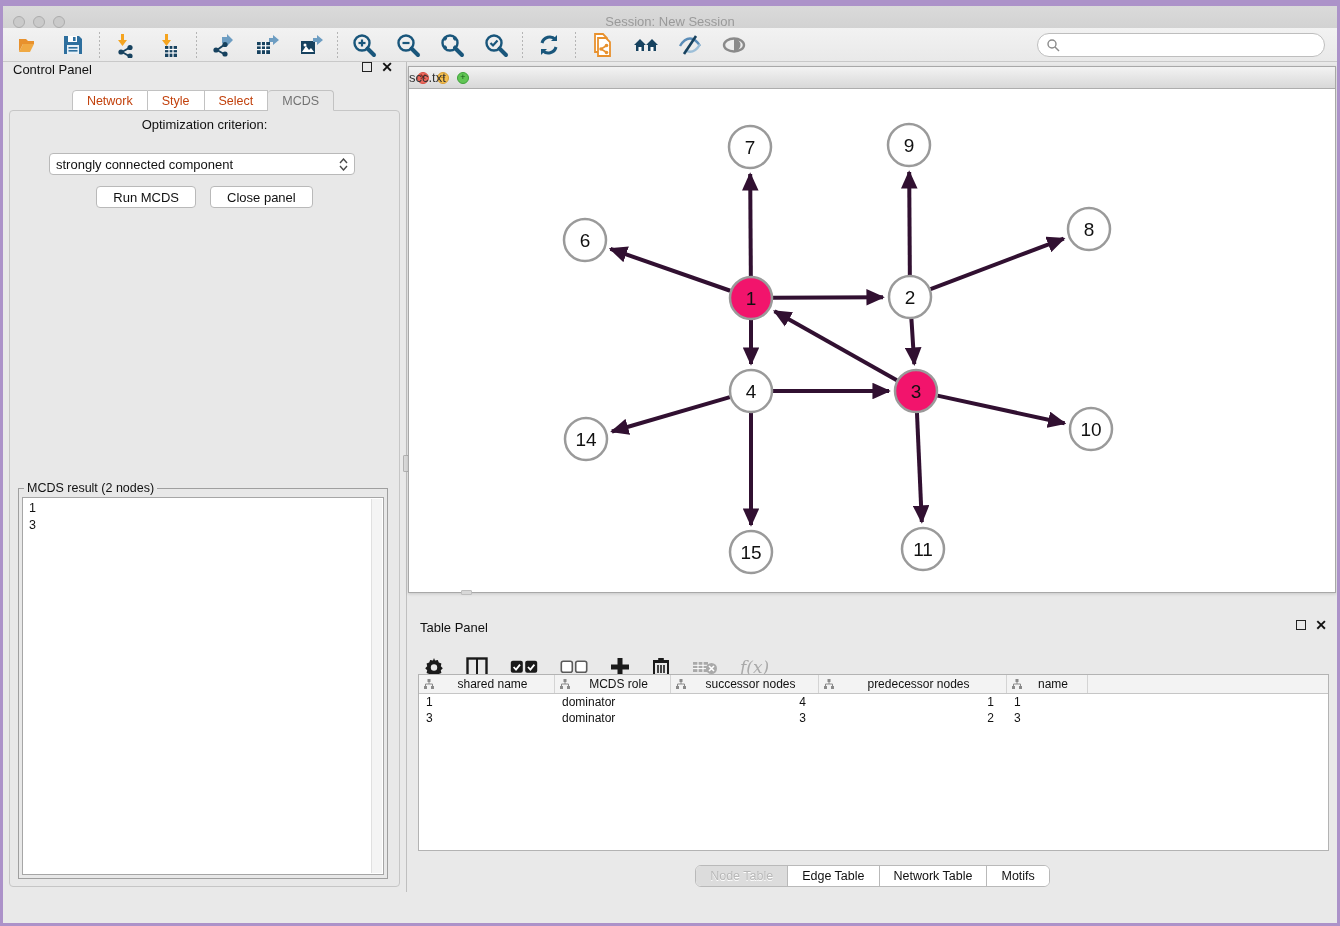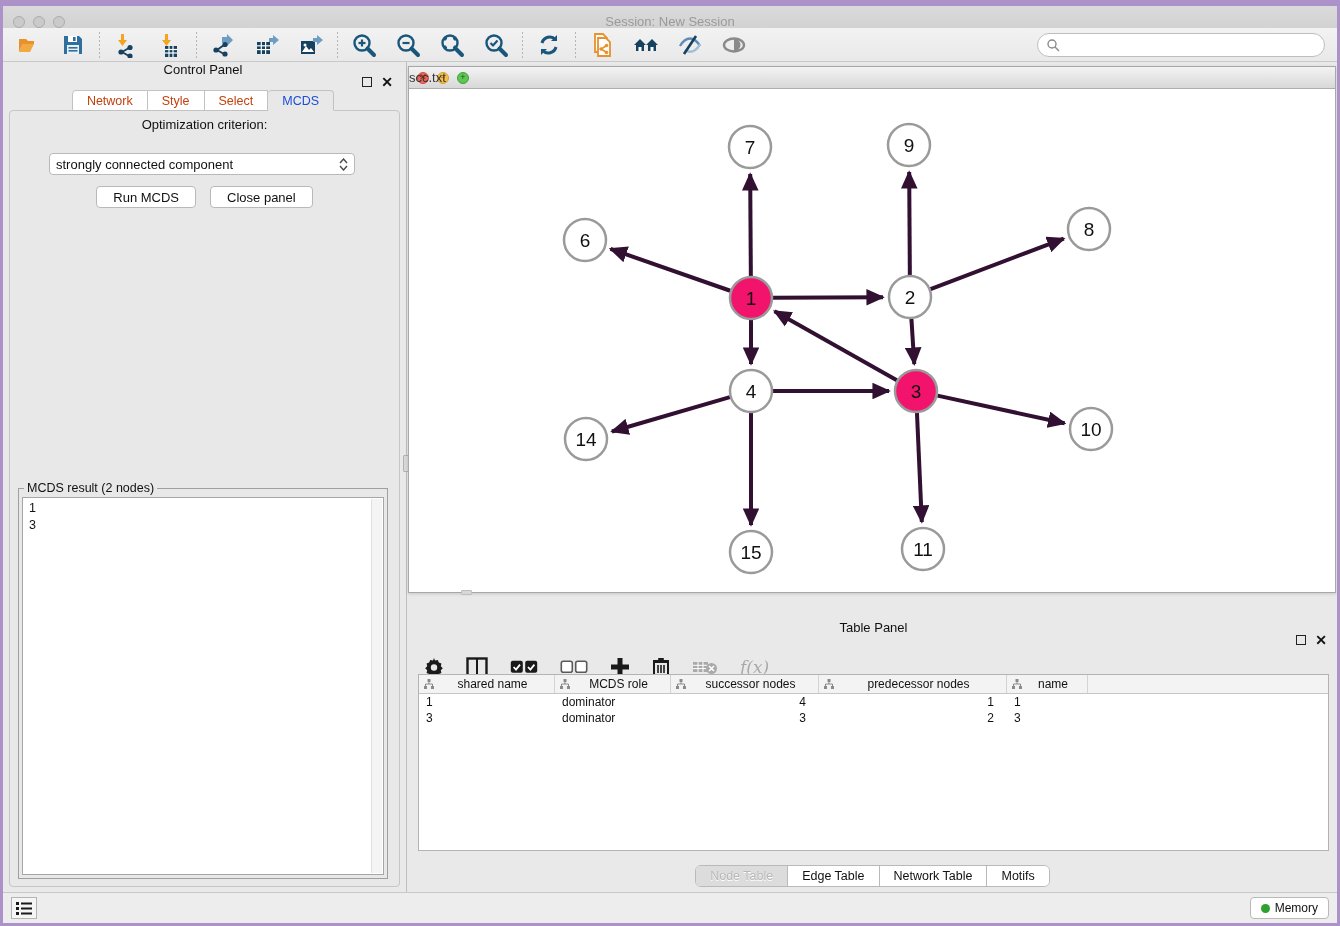--- a/index.html
+++ b/index.html
@@ -26,30 +26,30 @@
   .tbtn { width:28px; height:28px; display:flex; align-items:center; justify-content:center; }
   .search { margin-left:auto; width:288px; height:24px; background:#fff;
     border:1px solid #BEBEBE; border-radius:12px; display:flex; align-items:center; padding:0 8px; }
   .search input { border:none; outline:none; flex:1; font-size:12px; background:transparent; }
 
   
   .workspace { position:absolute; left:0; right:0; top:56px; bottom:31px; background:#E9E9E9; }
 
   
   .cpanel { position:absolute; left:0; top:0; bottom:0; width:400px; }
-  .panel-head { height:28px; display:flex; align-items:center; padding:0 10px;flex-direction:column; }
+  .panel-head { height:28px; display:flex; align-items:flex-start; padding:0 10px; }
   .panel-head .ph-title { font-size:13px; color:#111; }
   .ph-icons { margin-left:auto; display:flex; align-items:center; gap:9px; }
   .float-ic { width:10px; height:10px; border:1.5px solid #222; }
   .close-ic { font-size:14px; font-weight:bold; color:#111; line-height:10px; }
   .cp-tabs { display:flex; justify-content:center; position:relative; z-index:2; }
   .cp-tab { height:21px; padding:0 14px; background:#fff; border:1px solid #C2C2C2;
     border-left-width:0; font-size:12.5px; display:flex; align-items:center; color:#c2410c; }
   .cp-tab:first-child { border-left-width:1px; border-top-left-radius:4px; }
-  .cp-tab.active { background:#E8E8E8; color:#1d4ed8; border-bottom-color:#E8E8E8;
+  .cp-tab.active { background:#E8E8E8; color:#737373; border-bottom-color:#E8E8E8;
     border-top-right-radius:4px; border-top-left-radius:4px; }
   .cp-body { position:absolute; left:6px; right:3px; top:48px; bottom:5px;
     background:#E8E8E8; border:1px solid #C6C6C6; border-radius:4px; }
   .opt-label { text-align:center; margin-top:6px; font-size:13px; color:#111; }
   .dropdown { position:absolute; left:39px; right:44px; top:42px; height:22px; background:#fff;
     border:1px solid #B9B9B9; border-radius:4px; display:flex; align-items:center;
     padding:0 6px; font-size:13px; color:#111; }
   .dd-stepper { margin-left:auto; display:flex; flex-direction:column; align-items:center; gap:1px; }
   .cp-buttons { position:absolute; left:0; right:0; top:75px; display:flex; justify-content:center; gap:14px; }
   .btn { height:22px; padding:0 16px; background:#fff; border:1px solid #B9B9B9; border-radius:4px;
@@ -578,31 +578,13 @@
         <div class="seg">
           <span class="seg-tab active">Node Table</span>
           <span class="seg-tab">Edge Table</span>
           <span class="seg-tab">Network Table</span>
           <span class="seg-tab">Motifs</span>
         </div>
       </div>
     </div>
   </div>
 
-  <div class="statusbar">
-    <span class="status-btn">
-      <svg width="18" height="16" viewBox="0 0 18 16">
-          <g fill="#1A1A1A">
-            <rect x="1" y="2" width="3" height="3"></rect>
-            <rect x="6" y="2.5" width="11" height="2"></rect>
-            <rect x="1" y="7" width="3" height="3"></rect>
-            <rect x="6" y="7.5" width="11" height="2"></rect>
-            <rect x="1" y="12" width="3" height="3"></rect>
-            <rect x="6" y="12.5" width="11" height="2"></rect>
-          </g>
-        </svg>
-    </span>
-    <span class="mem-btn">
-      <span class="mem-dot"></span>
-      <span>Memory</span>
-    </span>
-  </div>
 </div>
 
 </body></html>

